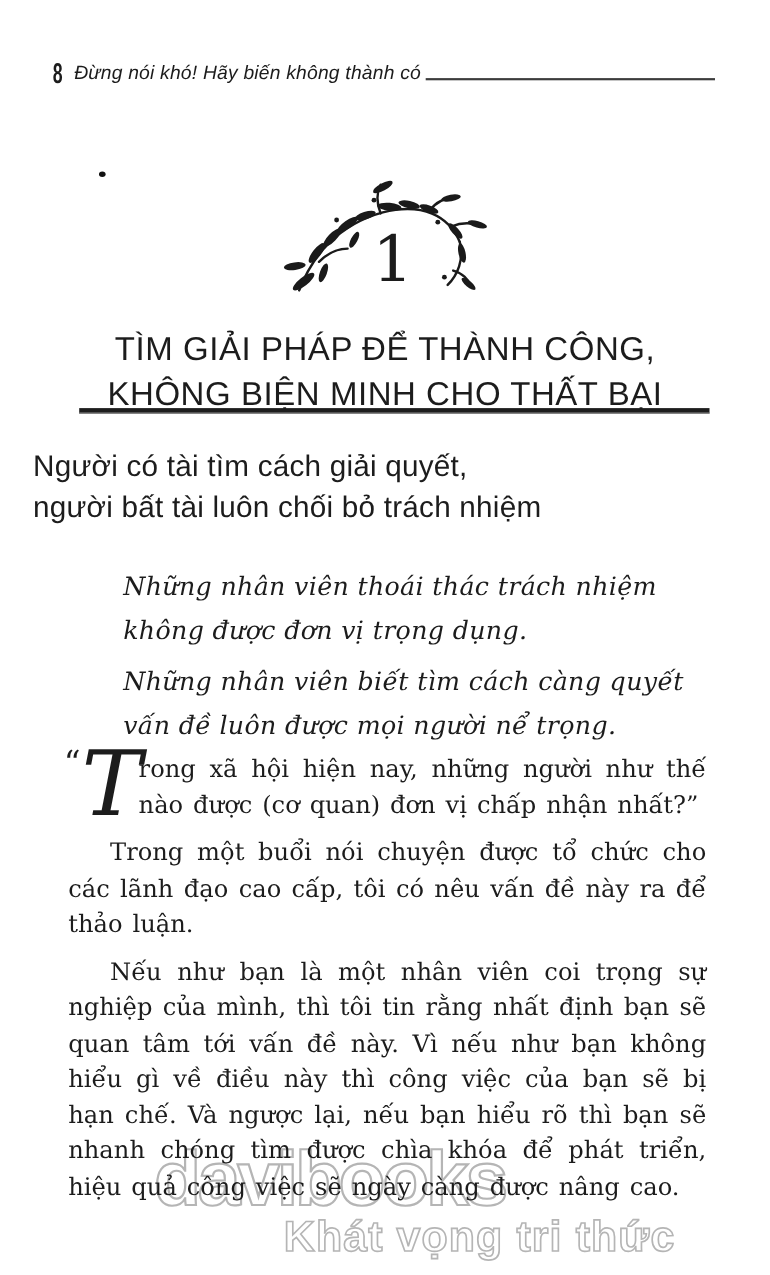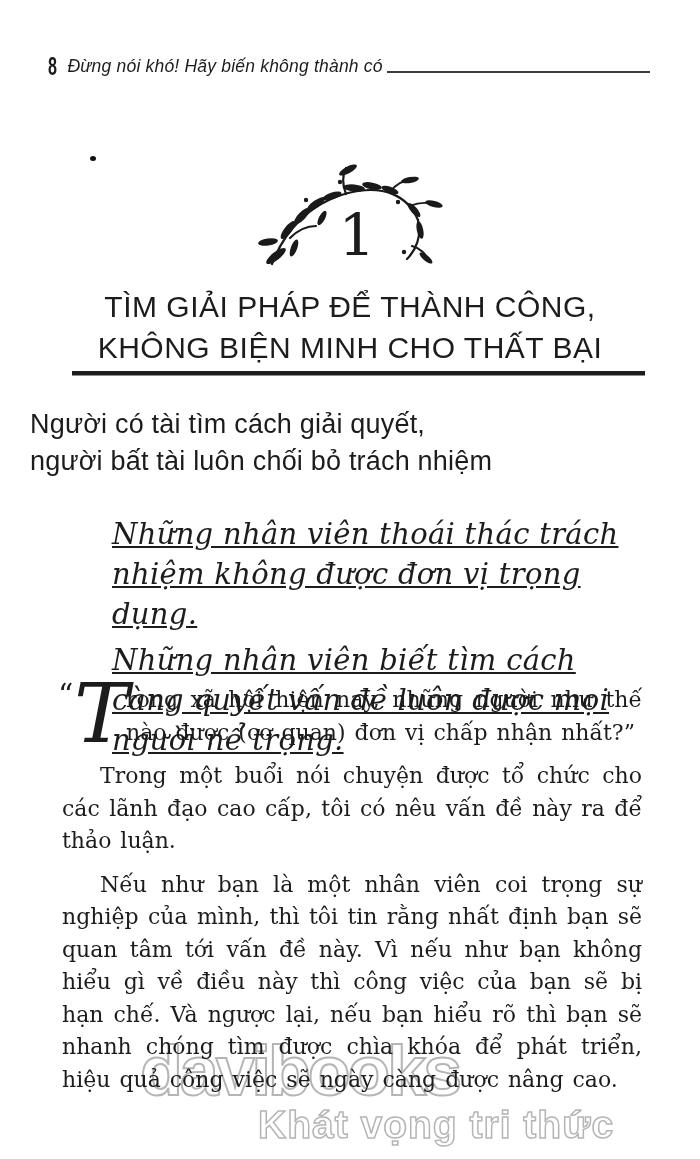--- a/index.html
+++ b/index.html
@@ -32,41 +32,41 @@
   
   .ornament{position:absolute;top:160px;left:250px;width:200px;height:130px;}
   .chapter-number{
     position:absolute;top:204px;left:0;width:700px;text-align:center;
     font-family:"DejaVu Serif",serif;font-size:58px;line-height:62px;
     text-indent:14px;
   }
 
   
   .chapter-title{
-    position:absolute;top:286px;left:40px;right:40px;text-align:center;
+    position:absolute;top:297px;left:40px;right:40px;text-align:center;
     font-family:"Liberation Sans",sans-serif;font-size:30px;line-height:41px;
     letter-spacing:0.5px;
   }
   .title-rule{
     position:absolute;top:371px;left:72px;right:55px;height:4px;
     background:#1d1d1d;border-bottom:1px solid #8d8d8d;
   }
 
   
   .subtitle{
     position:absolute;top:406px;left:30px;right:30px;text-align:left;
     font-family:"Liberation Sans",sans-serif;font-size:27px;line-height:37px;
     letter-spacing:0.2px;
   }
 
   
   .epigraph{
     position:absolute;top:514px;left:112px;right:70px;
     font-family:"DejaVu Serif",serif;font-style:italic;
-    font-size:29px;line-height:40px;letter-spacing:0.3px;text-decoration:underline;
+    font-size:23px;line-height:40px;letter-spacing:0.3px;
   }
   .epigraph p{margin:0 0 6px 0;}
 
   
   .body-text{
     position:absolute;top:684px;left:62px;right:58px;z-index:1;
     font-size:22px;line-height:32.5px;text-align:justify;word-spacing:2px;
   }
   .body-text p{margin:0 0 11px 0;}
   .body-text p.indent{text-indent:38px;}

